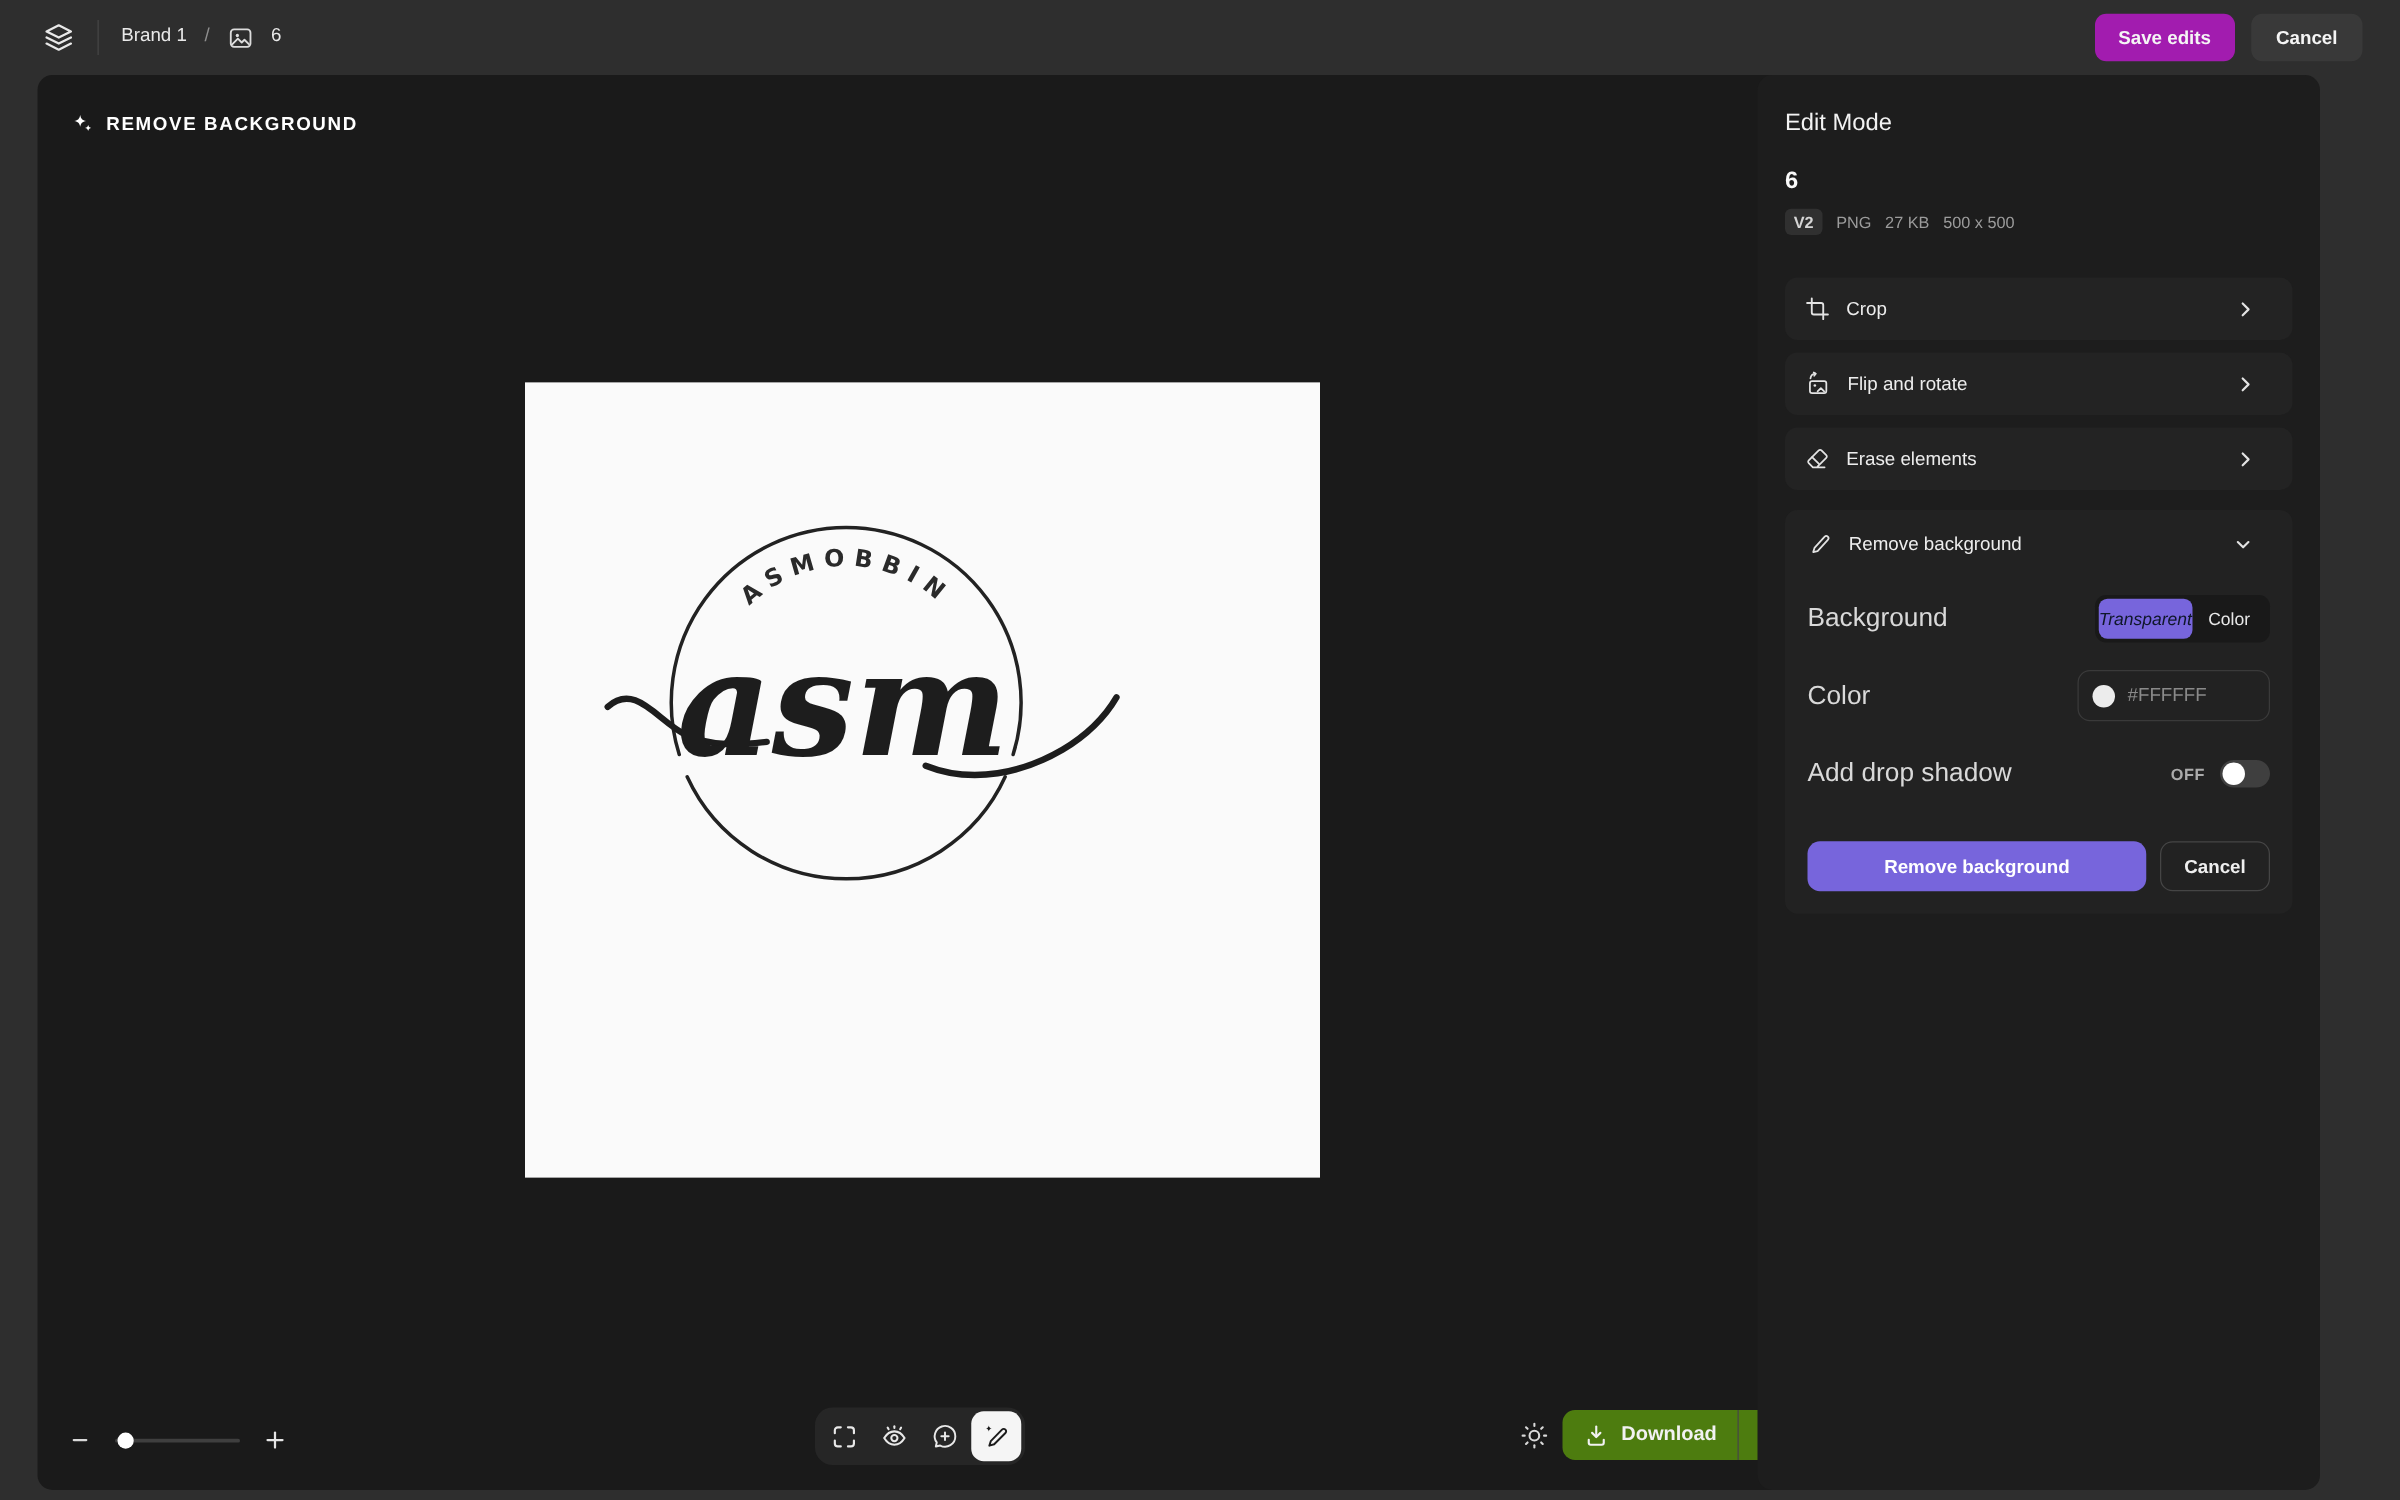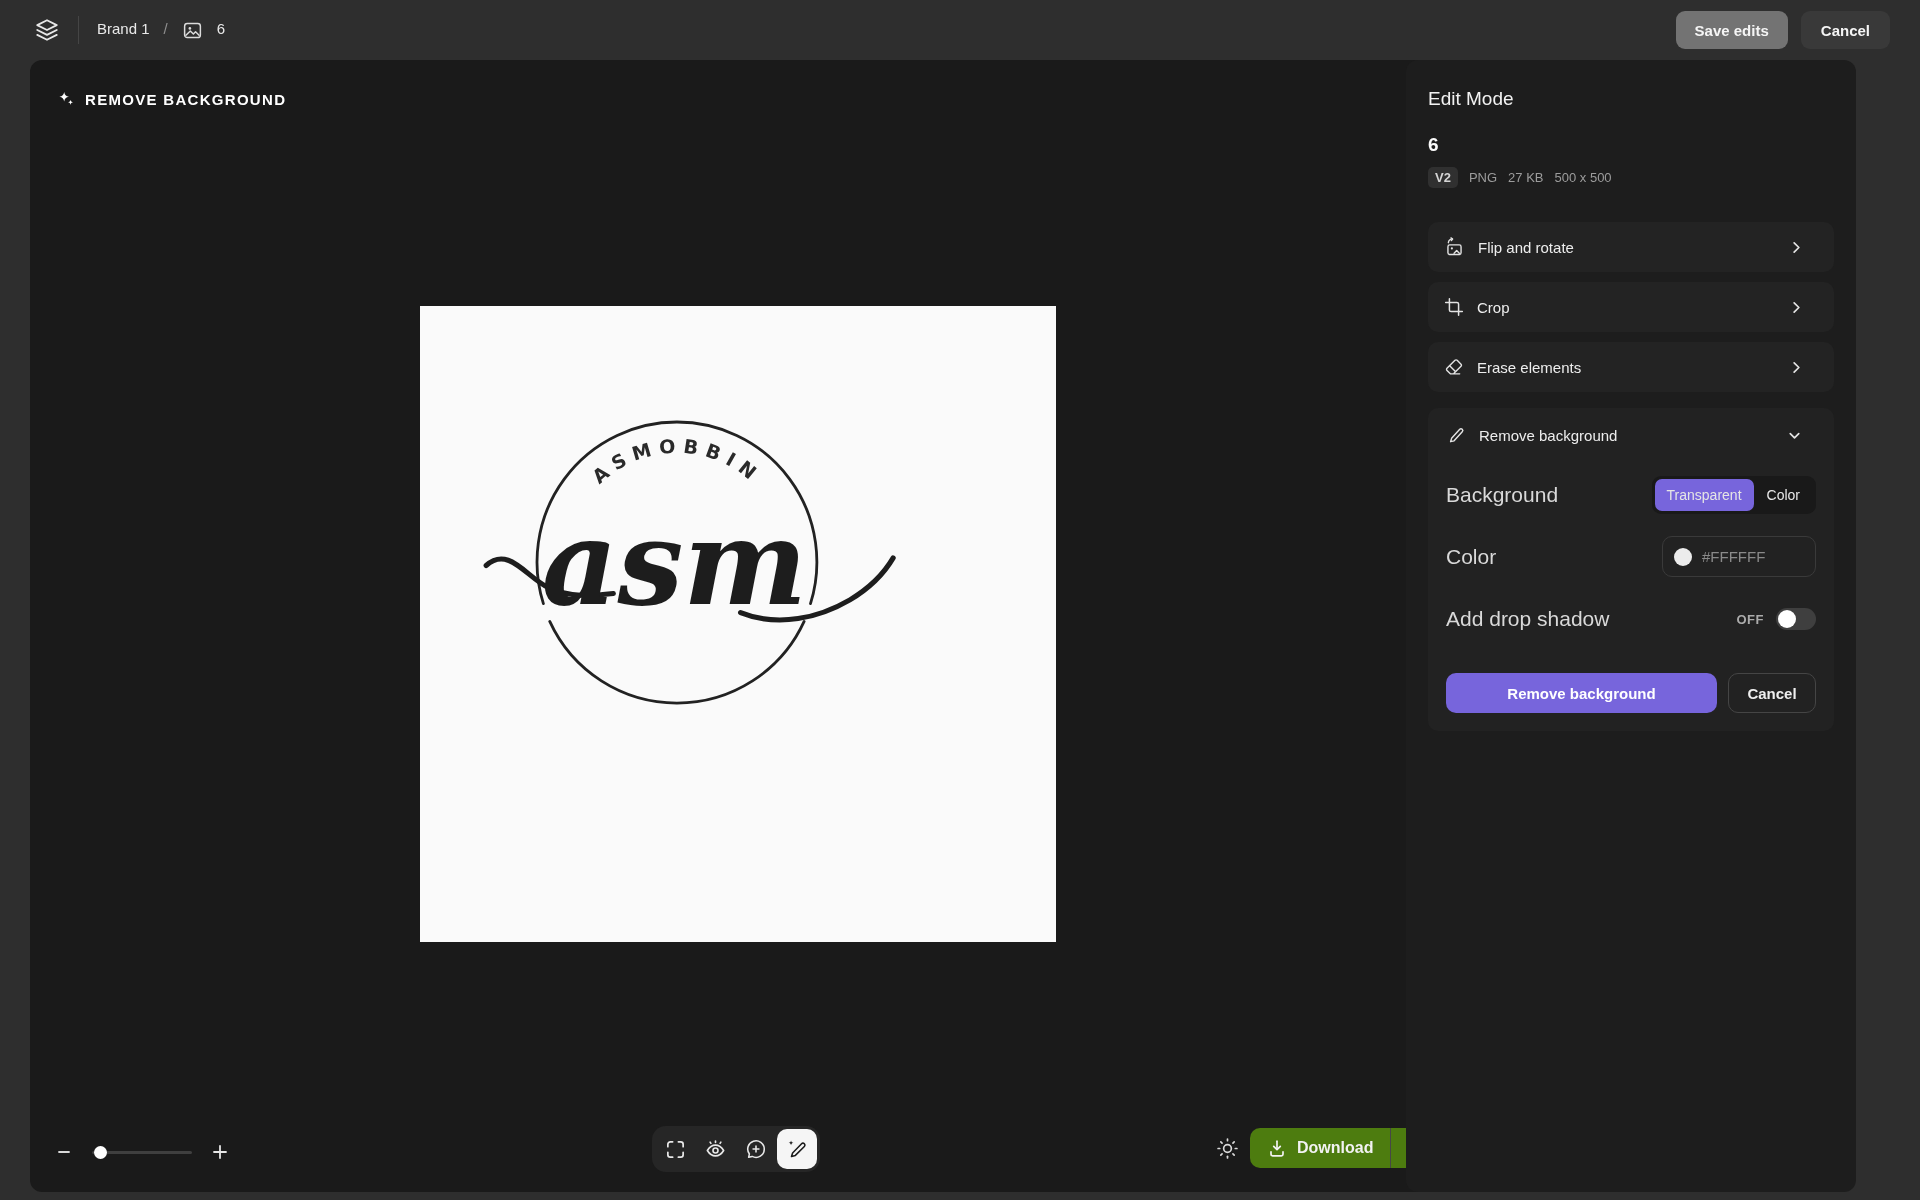--- a/index.html
+++ b/index.html
@@ -25,21 +25,21 @@
 
   
   .topbar{position:absolute;left:0;top:0;width:1920px;height:60px;}
   .tb-left{position:absolute;left:34px;top:0;height:60px;display:flex;align-items:center;}
   .tb-divider{width:1px;height:28px;background:#454545;margin:0 18px;}
   .breadcrumb{display:flex;align-items:flex-start;gap:14px;font-size:15px;font-weight:500;color:#e9e9e9;}
   .crumb-sep{color:#8f8f8f;}
   .tb-right{position:absolute;right:30px;top:11px;display:flex;gap:13px;}
   .btn{display:inline-flex;align-items:center;justify-content:center;height:38px;border-radius:9px;
        font-size:15px;font-weight:600;color:#f5f5f5;cursor:pointer;border:none;background:transparent;}
-  .btn-save{background:#737373;padding:0 19px;}
+  .btn-save{background:#a21caf;padding:0 19px;}
   .btn-cancel-top{background:rgba(255,255,255,0.055);padding:0 20px;}
 
   
   .canvas-panel{position:absolute;left:30px;top:60px;width:1426px;height:1132px;
     background:var(--canvas-bg);border-radius:12px;overflow:hidden;}
   .mode-label{position:absolute;left:26px;top:30px;display:flex;align-items:center;gap:10px;
     font-size:15px;font-weight:700;letter-spacing:1.3px;color:#fff;}
   .stage-image{position:absolute;left:390px;top:246px;width:636px;height:636px;background:#fafafa;}
 
   
@@ -81,21 +81,21 @@
   .section-card{margin-top:16px;background:var(--section-bg);border-radius:10px;padding:0 18px 18px;}
   .section-head{height:54px;display:flex;align-items:center;cursor:pointer;}
   .section-head .icon{color:#e3e3e3;margin-right:13px;}
   .section-head .label{font-size:15px;color:#ededed;font-weight:500;flex:1;}
 
   .row{display:flex;align-items:center;justify-content:space-between;}
   .row-label{font-size:21px;color:#d9d9d9;font-weight:400;}
   .bg-row{margin-top:14px;}
   .segmented{background:#191919;border-radius:9px;padding:3px;display:flex;align-items:center;}
   .seg-opt{font-size:14px;font-weight:500;border-radius:7px;cursor:pointer;}
-  .seg-selected{background:var(--accent);color:#e5e5e5;padding:8px 12px;}
+  .seg-selected{background:var(--accent);color:#0f172a;padding:8px 0;font-style:italic;}
   .seg-plain{color:#e8e8e8;padding:8px 13px;}
 
   .color-row{margin-top:22px;}
   .color-input{width:154px;height:41px;border:1.4px solid #3a3a3a;border-radius:10px;display:flex;
     align-items:center;padding:0 11px;gap:10px;}
   .swatch{width:18px;height:18px;border-radius:50%;background:#ececec;}
   .color-input input{background:transparent;border:none;outline:none;color:#8a8a8a;font-size:15px;width:100px;
     font-family:"Liberation Sans", sans-serif;}
   .color-input input::placeholder{color:#8a8a8a;}
 
@@ -262,43 +262,43 @@
   <div class="sb-meta">
     <span class="badge">V2</span>
     <span>PNG</span>
     <span>27 KB</span>
     <span>500 x 500</span>
   </div>
 
   <div class="sb-tools">
     <div class="tool-card">
       <span class="icon">
+        <svg width="20" height="20" viewBox="0 0 24 24" fill="none" stroke="currentColor" stroke-width="1.8" stroke-linecap="round" stroke-linejoin="round">
+          <path d="M6.5 2v13.5a2 2 0 0 0 2 2H22"></path>
+            <path d="M2 6.5h13.5a2 2 0 0 1 2 2V22"></path>
+        </svg>
+      </span>
+      <span class="label">Crop</span>
+      <span class="icon chev">
+        <svg width="17" height="17" viewBox="0 0 18 18" fill="none" stroke="currentColor" stroke-width="1.8" stroke-linecap="round" stroke-linejoin="round">
+            <path d="M6.5 4 l5 5 -5 5"></path>
+          </svg>
+      </span>
+    </div>
+    <div class="tool-card">
+      <span class="icon">
         <svg width="21" height="21" viewBox="0 0 24 24" fill="none" stroke="currentColor" stroke-width="1.6" stroke-linecap="round" stroke-linejoin="round">
           <rect x="4.5" y="9" width="15" height="11" rx="2"></rect>
           <circle cx="9" cy="13" r="1.2" fill="currentColor" stroke="none"></circle>
           <path d="M11.5 18.5 l3-3 3 3"></path>
           <path d="M5 6.5 a5 5 0 0 1 4.6-4.3"></path>
             <path d="M8 1 l1.8 1.3 -1.4 1.8"></path>
         </svg>
       </span>
       <span class="label">Flip and rotate</span>
-      <span class="icon chev">
-        <svg width="17" height="17" viewBox="0 0 18 18" fill="none" stroke="currentColor" stroke-width="1.8" stroke-linecap="round" stroke-linejoin="round">
-            <path d="M6.5 4 l5 5 -5 5"></path>
-          </svg>
-      </span>
-    </div>
-    <div class="tool-card">
-      <span class="icon">
-        <svg width="20" height="20" viewBox="0 0 24 24" fill="none" stroke="currentColor" stroke-width="1.8" stroke-linecap="round" stroke-linejoin="round">
-          <path d="M6.5 2v13.5a2 2 0 0 0 2 2H22"></path>
-            <path d="M2 6.5h13.5a2 2 0 0 1 2 2V22"></path>
-        </svg>
-      </span>
-      <span class="label">Crop</span>
       <span class="icon chev">
         <svg width="17" height="17" viewBox="0 0 18 18" fill="none" stroke="currentColor" stroke-width="1.8" stroke-linecap="round" stroke-linejoin="round">
             <path d="M6.5 4 l5 5 -5 5"></path>
           </svg>
       </span>
     </div>
     <div class="tool-card">
       <span class="icon">
         <svg width="20" height="20" viewBox="0 0 24 24" fill="none" stroke="currentColor" stroke-width="1.7" stroke-linecap="round" stroke-linejoin="round">
           <path d="M18.8 20.2 H7.6 l-4-4 a1.8 1.8 0 0 1 0-2.6 L13.2 4 a1.8 1.8 0 0 1 2.6 0 l4.6 4.6 a1.8 1.8 0 0 1 0 2.6 l-8.4 8.4"></path>

